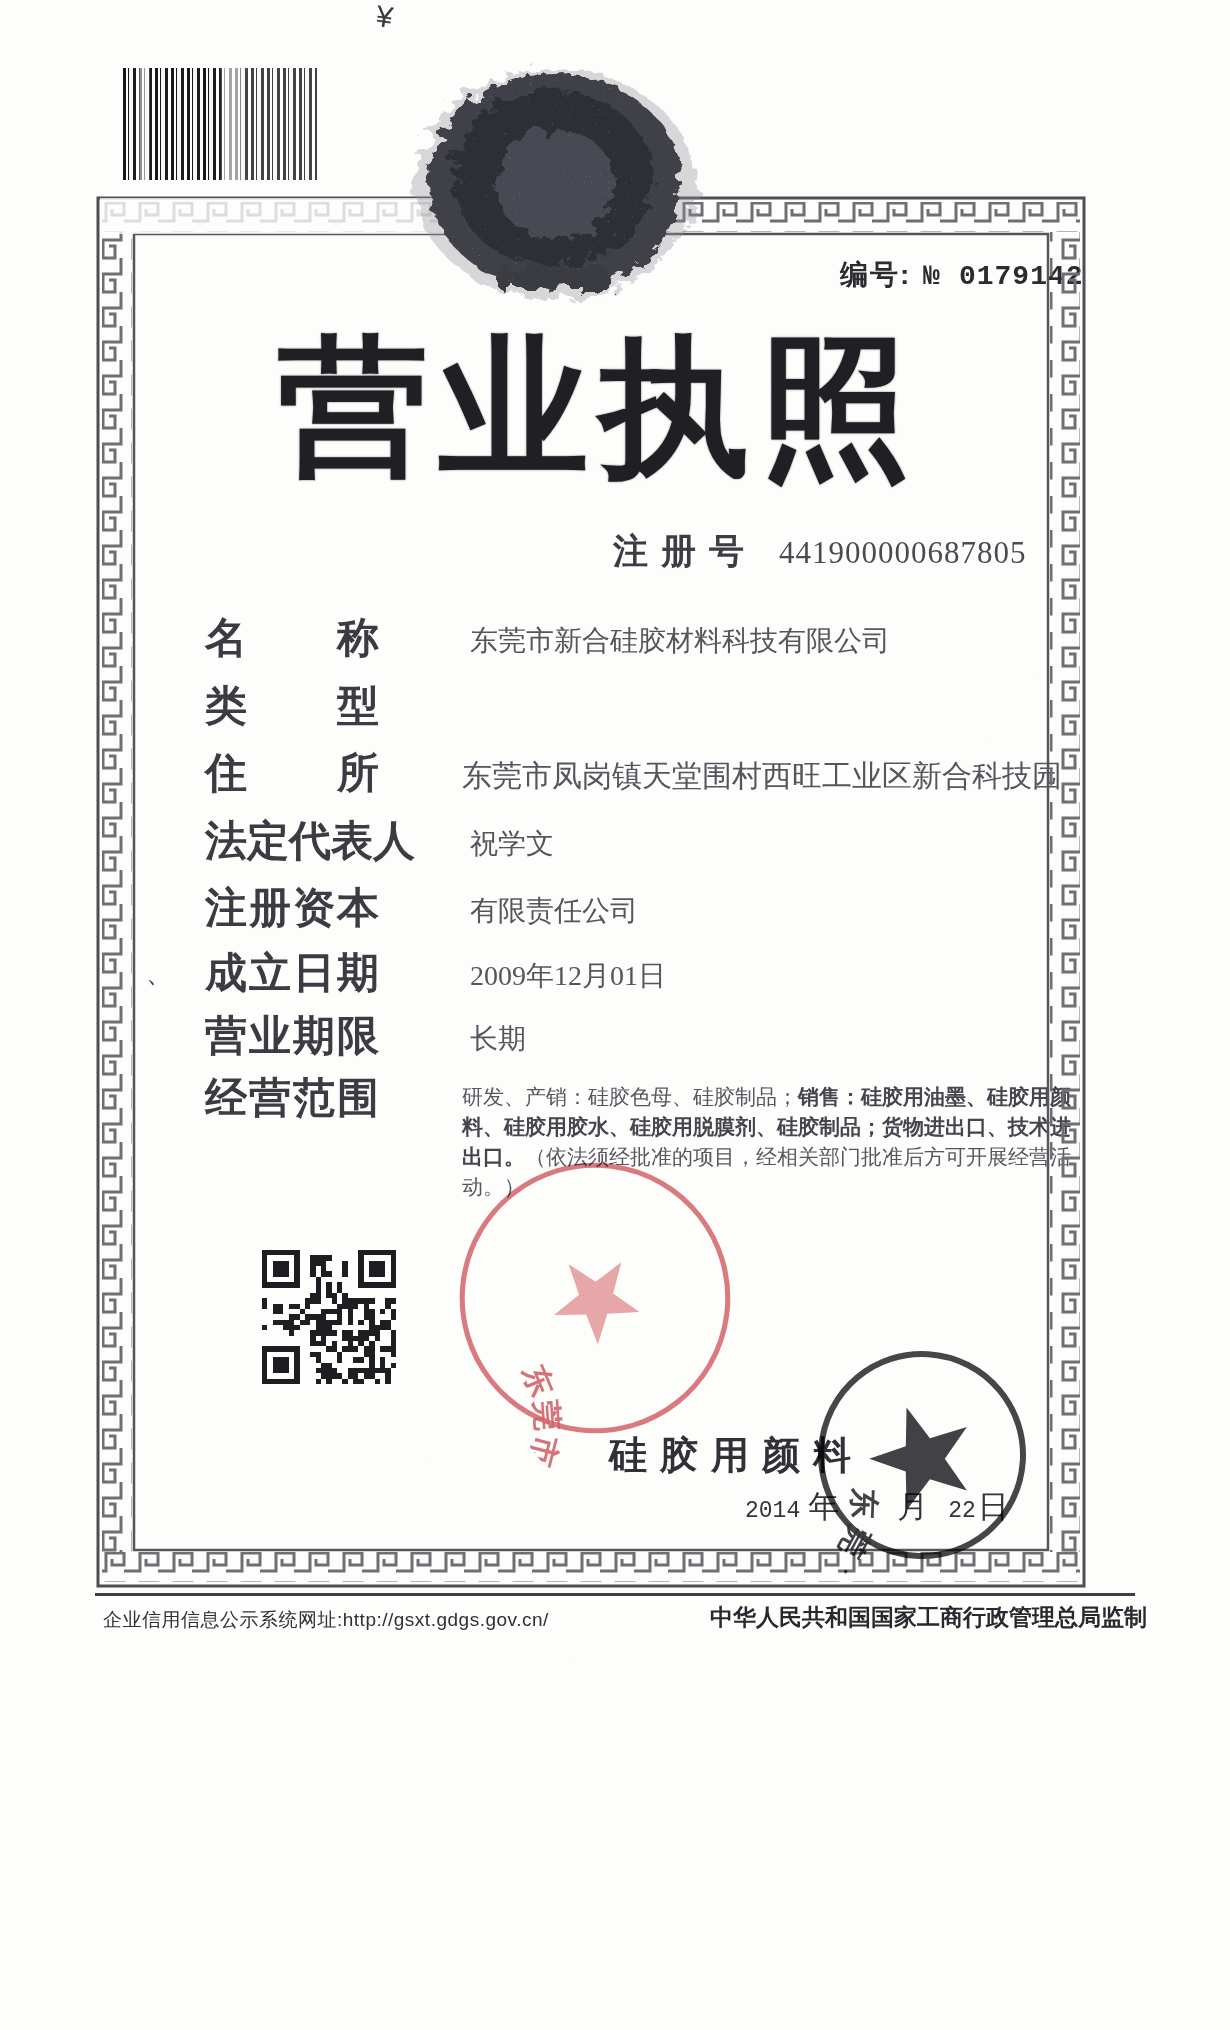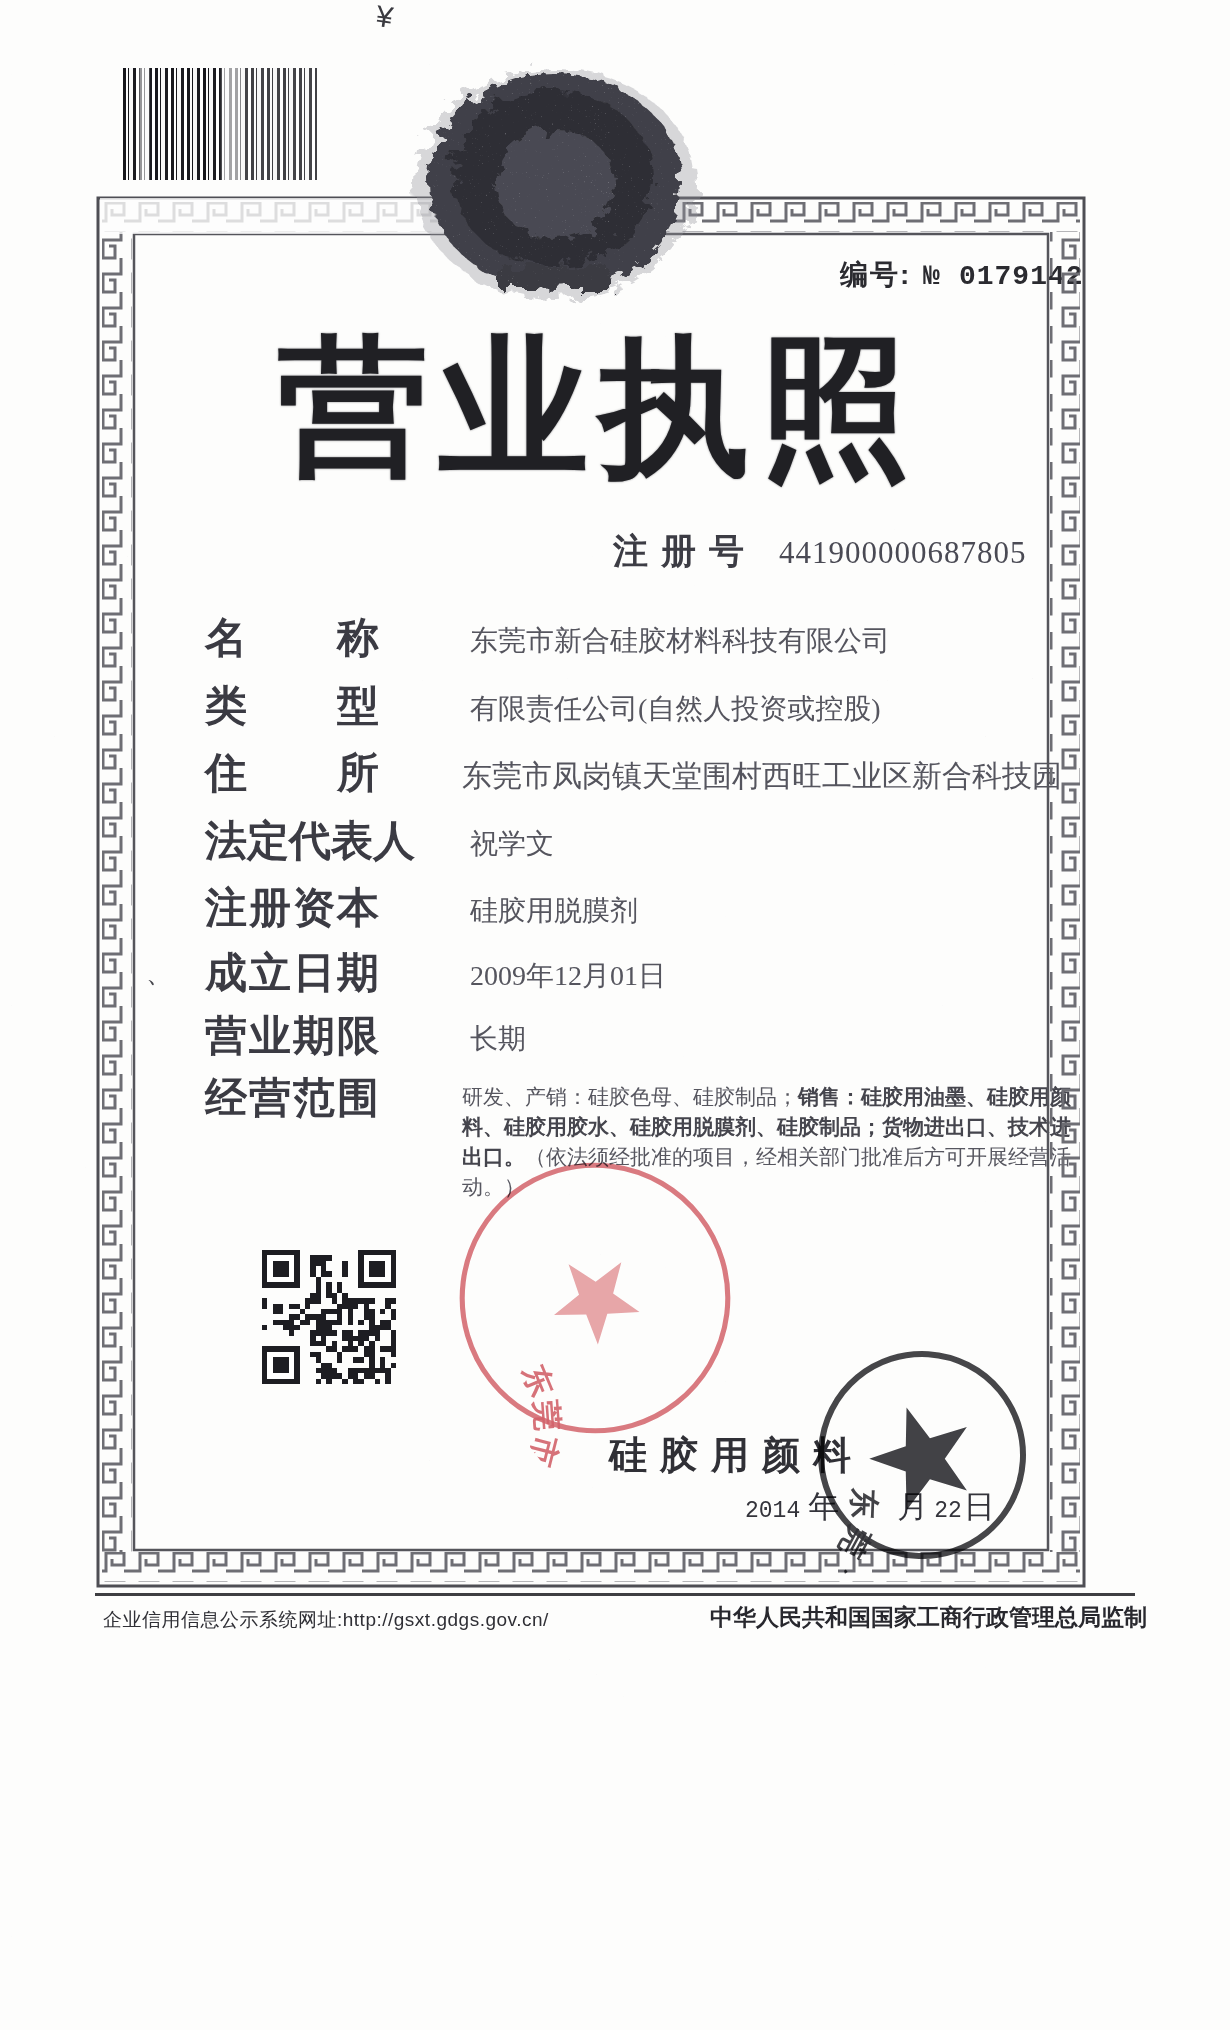--- a/index.html
+++ b/index.html
@@ -38,21 +38,21 @@
   .fvalue.scope{margin-left:83px;width:618px;font-size:21px;line-height:30px;white-space:normal;padding-top:7px;color:#56565f;}
   .scope .b{font-weight:700;color:#45454d;}
 
   
   .registrar{left:609px;top:1430px;font-size:38px;font-weight:600;letter-spacing:13px;color:#303036;
     font-family:"Liberation Serif","DejaVu Serif",serif;white-space:nowrap;}
   .issuedate{left:745px;top:1486px;font-size:31px;color:#34343b;font-family:"Liberation Serif","DejaVu Serif",serif;white-space:nowrap;z-index:10;}
   .issuedate .num{font-family:"Liberation Mono","DejaVu Sans Mono",monospace;font-size:23px;}
   .issuedate .g1{margin-left:8px;}
   .issuedate .g2{margin-left:58px;}
-  .issuedate .g3{margin-left:6px;}
+  .issuedate .g3{margin-left:20px;}
   .issuedate .g4{margin-left:2px;}
 
   
   .red-stamp{left:452px;top:1155px;width:286px;height:286px;transform:rotate(-38deg);z-index:30;
     mix-blend-mode:multiply;opacity:.88;}
   .black-stamp{left:812px;top:1345px;width:220px;height:220px;transform:rotate(-18deg);z-index:30;
     mix-blend-mode:multiply;opacity:.92;}
 
   
   .qr{left:262px;top:1250px;width:134px;height:134px;}
@@ -144,21 +144,20 @@
         <span>名</span>
         <span>称</span>
       </div>
     <div class="fvalue">东莞市新合硅胶材料科技有限公司</div>
   </div>
   <div class="row" style="top:683px">
     <div class="flabel justify">
         <span>类</span>
         <span>型</span>
       </div>
-    <div class="fvalue">有限责任公司(自然人投资或控股)</div>
   </div>
   <div class="row" style="top:750px">
     <div class="flabel justify">
         <span>住</span>
         <span>所</span>
       </div>
     <div class="fvalue addr">东莞市凤岗镇天堂围村西旺工业区新合科技园</div>
   </div>
   <div class="row" style="top:818px">
     <div class="flabel justify">
@@ -170,21 +169,21 @@
       </div>
     <div class="fvalue">祝学文</div>
   </div>
   <div class="row" style="top:885px">
     <div class="flabel justify">
         <span>注</span>
         <span>册</span>
         <span>资</span>
         <span>本</span>
       </div>
-    <div class="fvalue">硅胶用脱膜剂</div>
+    <div class="fvalue">有限责任公司</div>
   </div>
   <div class="row" style="top:950px">
     <div class="flabel justify">
         <span>成</span>
         <span>立</span>
         <span>日</span>
         <span>期</span>
       </div>
     <div class="fvalue">2009年12月01日</div>
   </div>

